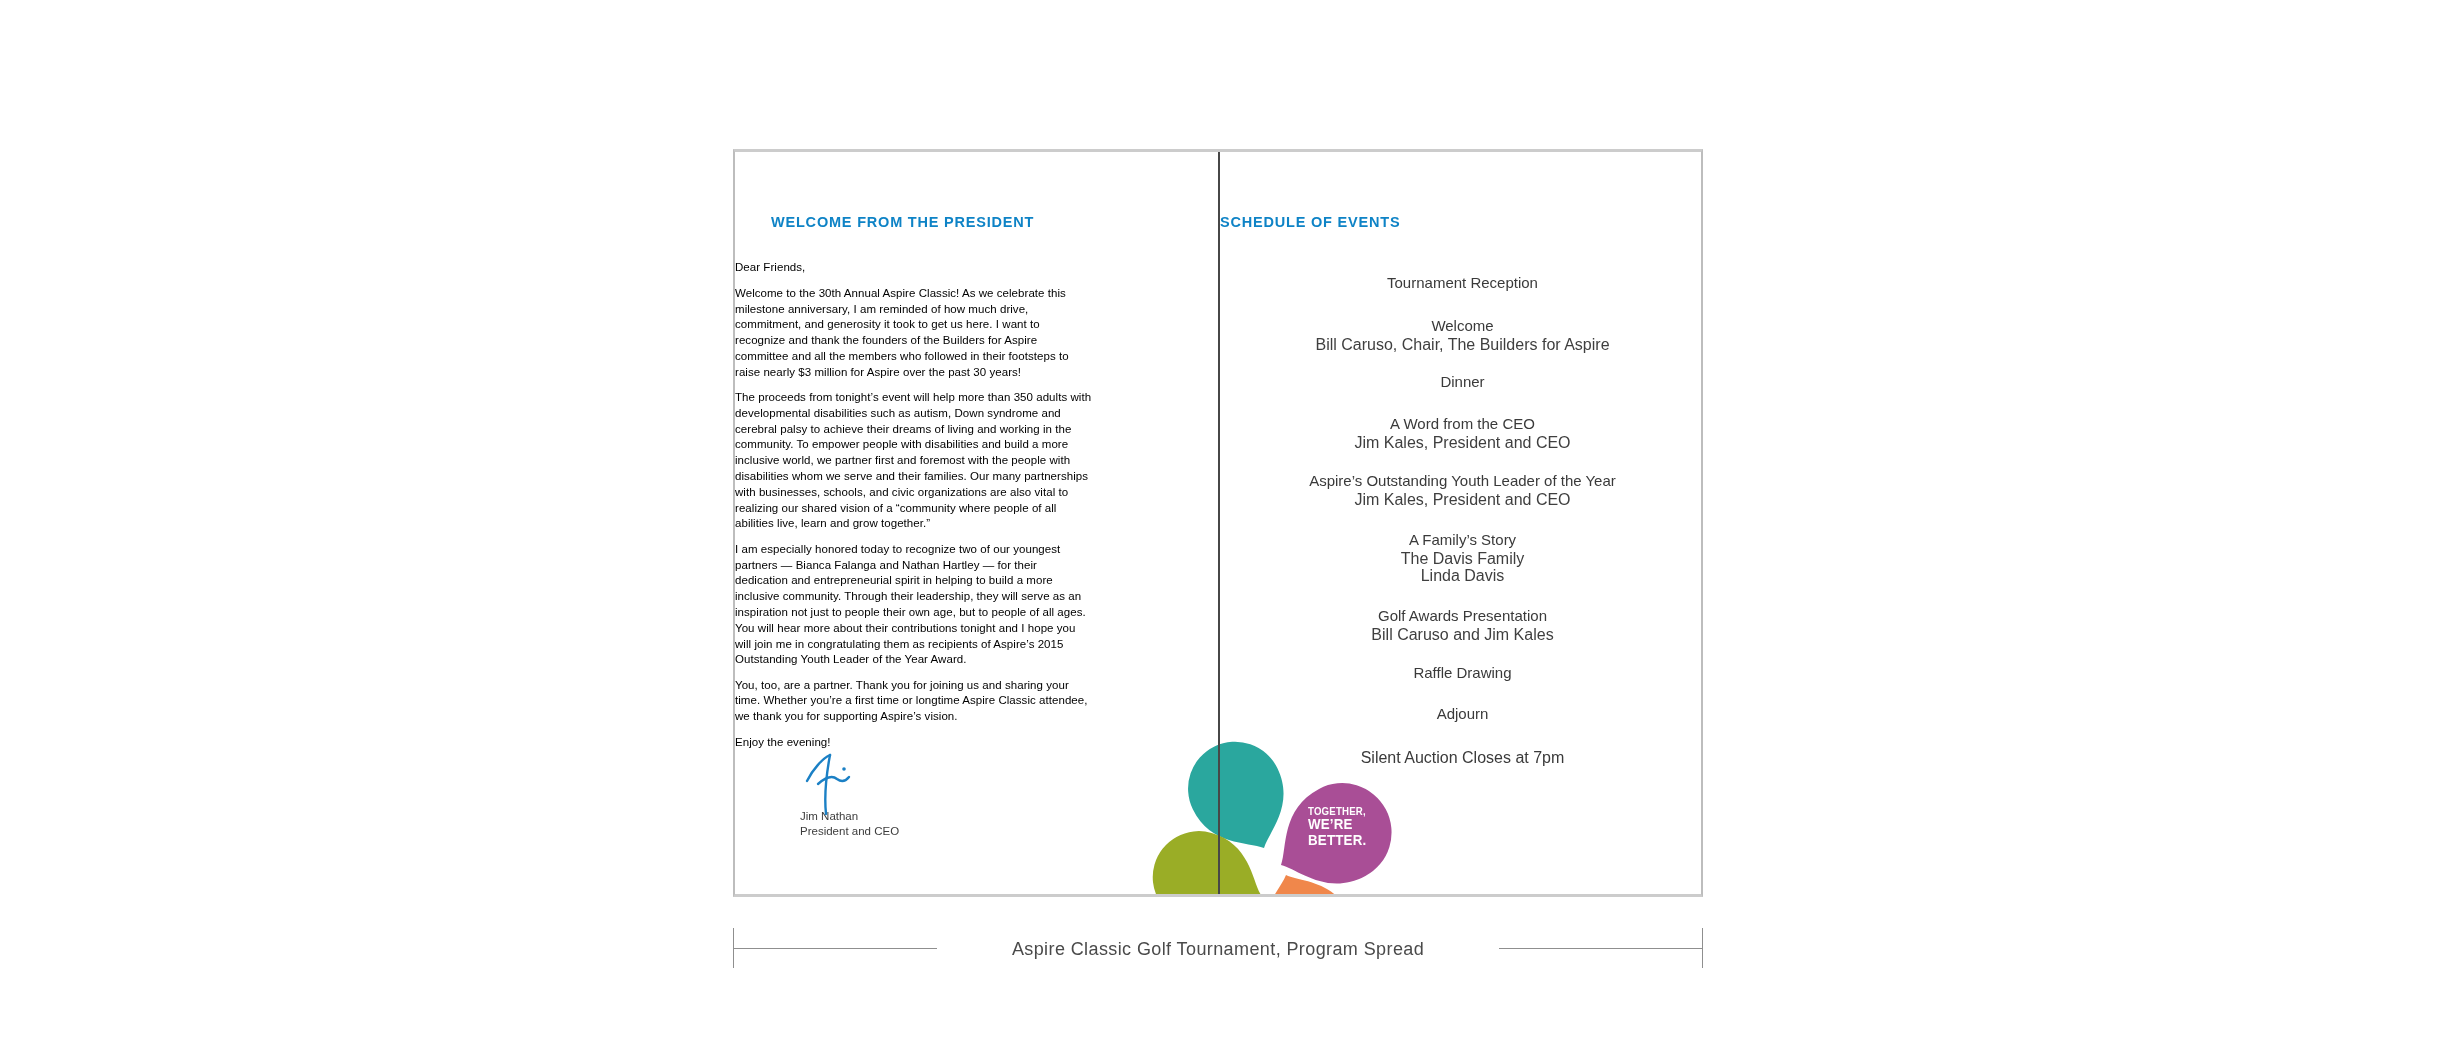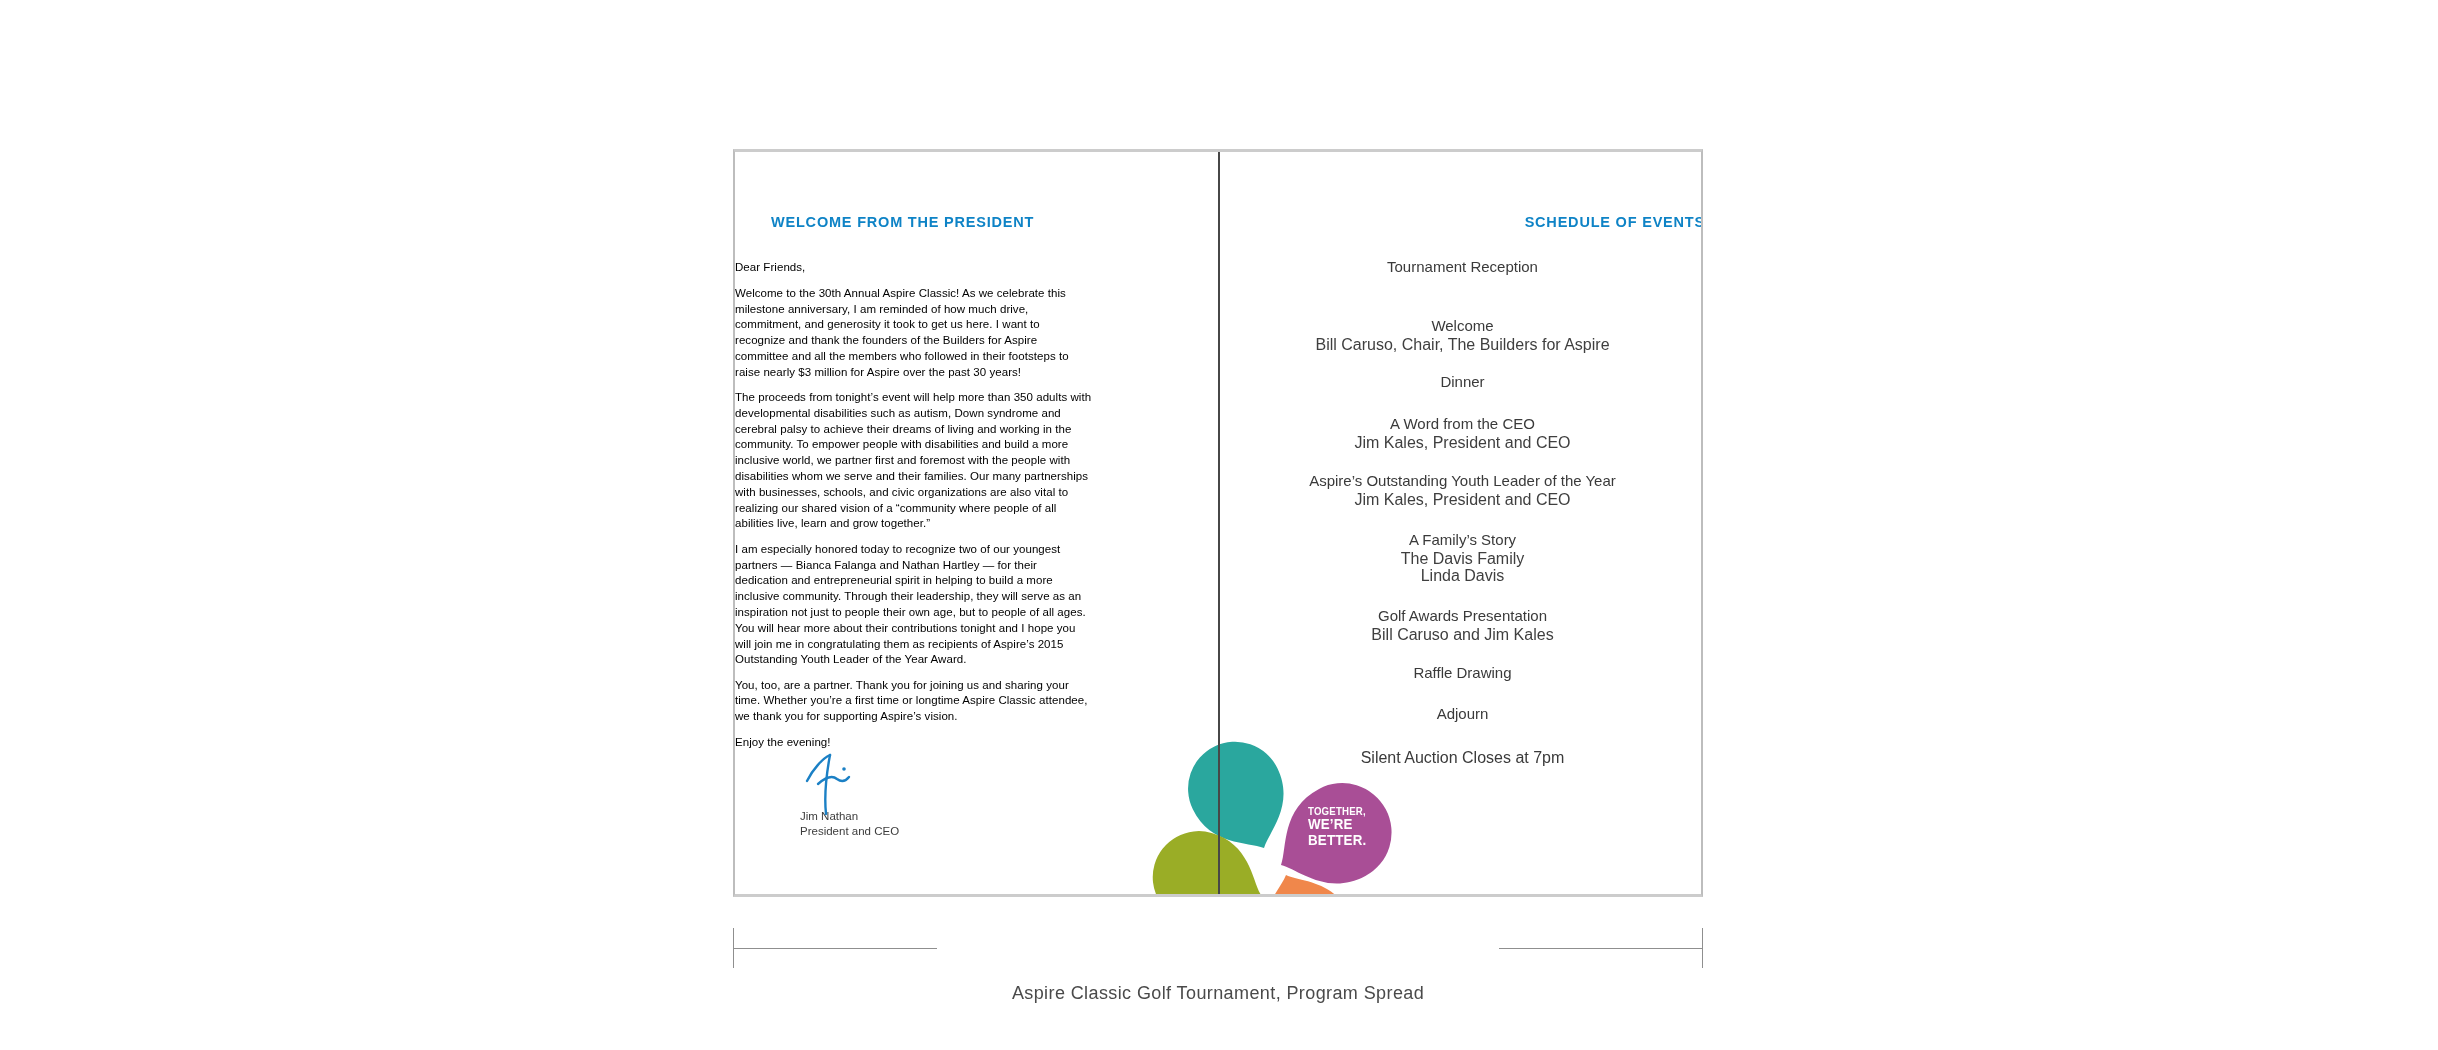--- a/index.html
+++ b/index.html
@@ -29,21 +29,21 @@
   .letter-body p{
     margin:0 0 9.5px 0;font-size:11.5px;line-height:15.8px;letter-spacing:0.05px;
   }
   .salutation{margin-bottom:10px !important;}
   .closing{margin-bottom:0 !important;}
   .signature{position:absolute;left:68px;top:597px;z-index:2;}
   .signer{position:absolute;left:65px;top:657px;font-size:11.5px;line-height:15px;color:#3d3d3d;}
   
   .schedule{position:absolute;left:485px;top:0;width:485px;height:100%;color:#3a3a3a;}
   .schedule-heading{
-    position:absolute;left:0;top:62px;width:100%;text-align:right;
+    position:absolute;left:0;top:62px;width:100%;text-align:left;
     font-size:14.5px;font-weight:bold;letter-spacing:0.8px;color:#0e83c6;
   }
   .ev{position:absolute;left:0;width:100%;text-align:center;z-index:2;}
   .ev-title{font-size:15px;line-height:21px;}
   .ev-sub{font-size:16px;line-height:17px;color:#3f3f3f;}
   .ev-note{font-size:16px;line-height:17px;}
   
   .logo-svg{position:absolute;left:393px;top:546px;z-index:1;}
   .logo-text{
     position:absolute;left:573px;top:653px;z-index:2;color:#ffffff;
@@ -55,21 +55,21 @@
   .logo-line3{font-size:14.5px;line-height:16px;}
   
   .caption-tick{position:absolute;top:928px;width:1px;height:40px;background:#8f8f8f;}
   .tick-left{left:733px;}
   .tick-right{left:1702px;}
   .caption-line{position:absolute;top:948px;height:1px;background:#8f8f8f;}
   .line-left{left:733px;width:204px;}
   .line-right{left:1499px;width:204px;}
   .caption-text{
     position:absolute;left:733px;top:939px;width:970px;text-align:center;
-    font-size:18px;color:#4a4a4a;letter-spacing:0.4px;margin-top:44px;
+    font-size:18px;color:#4a4a4a;letter-spacing:0.4px;
   }
 </style>
 </head>
 <body>
 
 <div class="spread">
 
   <div>
     <div class="letter-heading">WELCOME FROM THE PRESIDENT</div>
     <div class="letter-body">
@@ -90,21 +90,21 @@
     </svg>
     <div class="signer">
       <div>Jim Nathan</div>
       <div>President and CEO</div>
     </div>
   </div>
 
   <div class="schedule">
     <div class="schedule-heading">SCHEDULE OF EVENTS</div>
 
-    <div class="ev" style="top:104px">
+    <div class="ev" style="top:120px">
       <div class="ev-title">Tournament Reception</div>
     </div>
     <div class="ev" style="top:163px">
       <div class="ev-title">Welcome</div>
       <div class="ev-sub">Bill Caruso, Chair, The Builders for Aspire</div>
     </div>
     <div class="ev" style="top:219px">
       <div class="ev-title">Dinner</div>
     </div>
     <div class="ev" style="top:261px">

